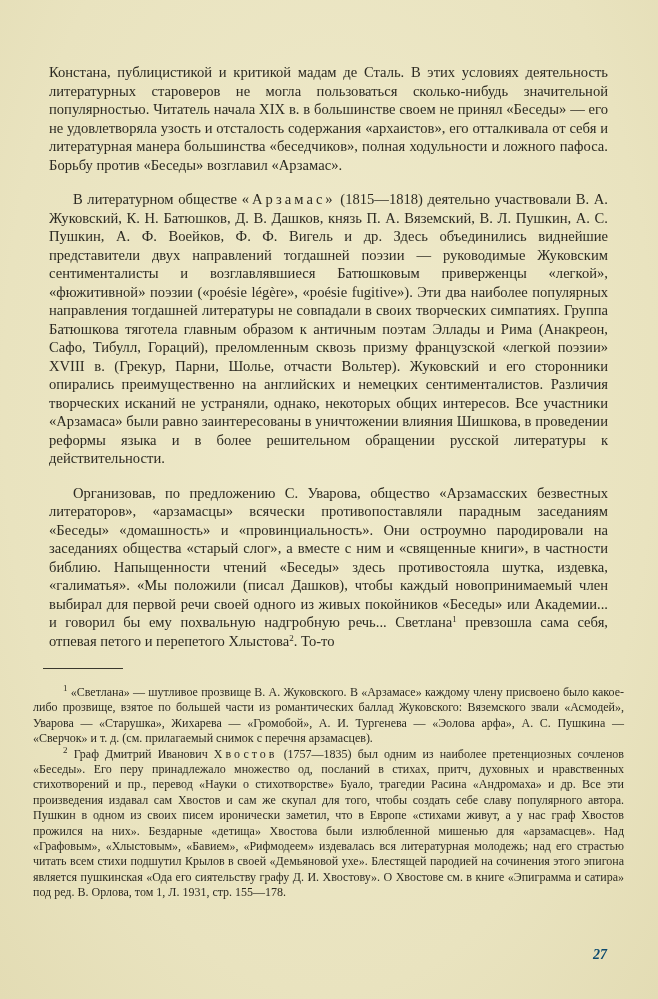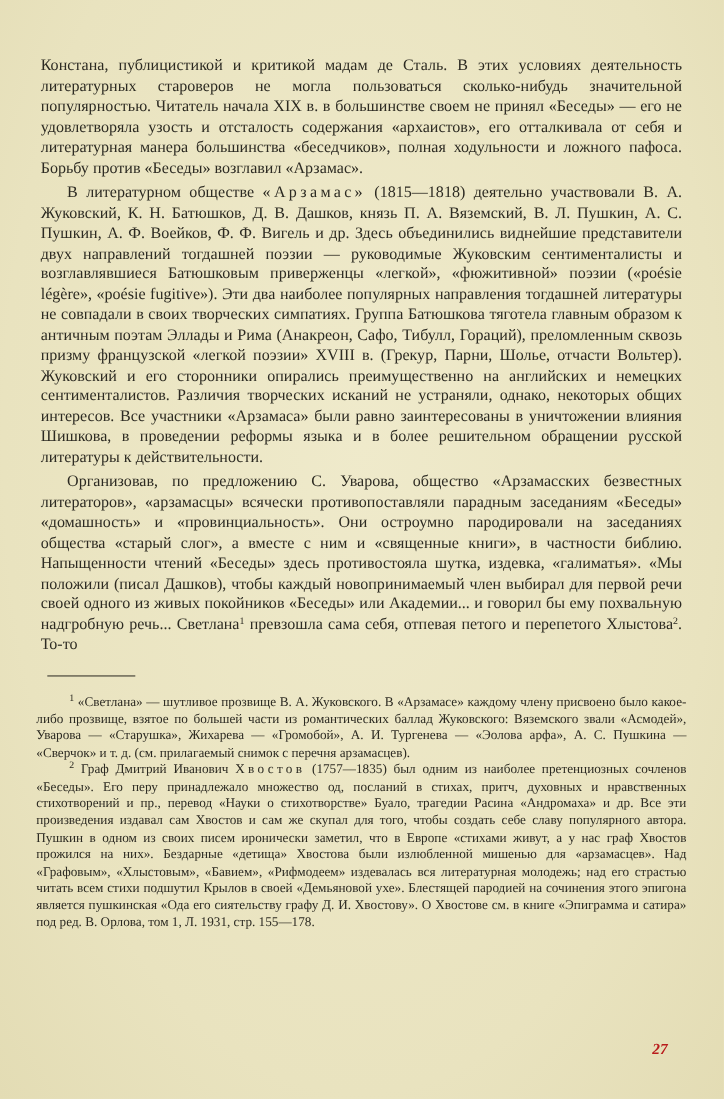--- a/index.html
+++ b/index.html
@@ -16,21 +16,21 @@
       position: relative;
       overflow: hidden;
     }
     .page {
       position: absolute;
       left: 33px;
       top: 47px;
       width: 591px;
     }
     .main-text p {
-      margin: 4px;
+      margin: 16px;
       font-size: 14.6px;
       line-height: 18.5px;
       text-align: justify;
       text-align-last: left;
       hyphens: manual;
     }
     .main-text p.indent {
       text-indent: 24px;
     }
     .spaced {
@@ -53,21 +53,21 @@
       text-align: justify;
       text-indent: 30px;
     }
     .page-number {
       position: absolute;
       left: 593px;
       top: 947px;
       font-size: 14px;
       font-style: italic;
       font-weight: bold;
-      color: #b91c1c;
+      color: #0c4a6e;
     }
   </style>
 </head>
 <body>
 
 <div class="page">
   <div class="main-text">
     <p>Констана, публицистикой и критикой мадам де Сталь. В этих условиях деятельность литературных староверов не могла пользоваться сколько-нибудь значительной популярностью. Читатель начала XIX в. в большинстве своем не принял «Беседы» — его не удовлетворяла узость и отсталость содержания «архаистов», его отталкивала от себя и литературная манера большинства «беседчиков», полная ходульности и ложного пафоса. Борьбу против «Беседы» возглавил «Арзамас».</p>
     <p class="indent"><span>В литературном обществе </span><span class="spaced">«Арзамас»</span><span> (1815—1818) деятельно участвовали В. А. Жуковский, К. Н. Батюшков, Д. В. Дашков, князь П. А. Вяземский, В. Л. Пушкин, А. С. Пушкин, А. Ф. Воейков, Ф. Ф. Вигель и др. Здесь объединились виднейшие представители двух направлений тогдашней поэзии — руководимые Жуковским сентименталисты и возглавлявшиеся Батюшковым приверженцы «легкой», «фюжитивной» поэзии («poésie légère», «poésie fugitive»). Эти два наиболее популярных направления тогдашней литературы не совпадали в своих творческих симпатиях. Группа Батюшкова тяготела главным образом к античным поэтам Эллады и Рима (Анакреон, Сафо, Тибулл, Гораций), преломленным сквозь призму французской «легкой поэзии» XVIII в. (Грекур, Парни, Шолье, отчасти Вольтер). Жуковский и его сторонники опирались преимущественно на английских и немецких сентименталистов. Различия творческих исканий не устраняли, однако, некоторых общих интересов. Все участники «Арзамаса» были равно заинтересованы в уничтожении влияния Шишкова, в проведении реформы языка и в более решительном обращении русской литературы к действительности.</span></p>
     <p class="indent"><span>Организовав, по предложению С. Уварова, общество «Арзамасских безвестных литераторов», «арзамасцы» всячески противопоставляли парадным заседаниям «Беседы» «домашность» и «провинциальность». Они остроумно пародировали на заседаниях общества «старый слог», а вместе с ним и «священные книги», в частности библию. Напыщенности чтений «Беседы» здесь противостояла шутка, издевка, «галиматья». «Мы положили (писал Дашков), чтобы каждый новопринимаемый член выбирал для первой речи своей одного из живых покойников «Беседы» или Академии... и говорил бы ему похвальную надгробную речь... Светлана</span><sup>1</sup><span> превзошла сама себя, отпевая петого и перепетого Хлыстова</span><sup>2</sup><span>. То-то</span></p>

